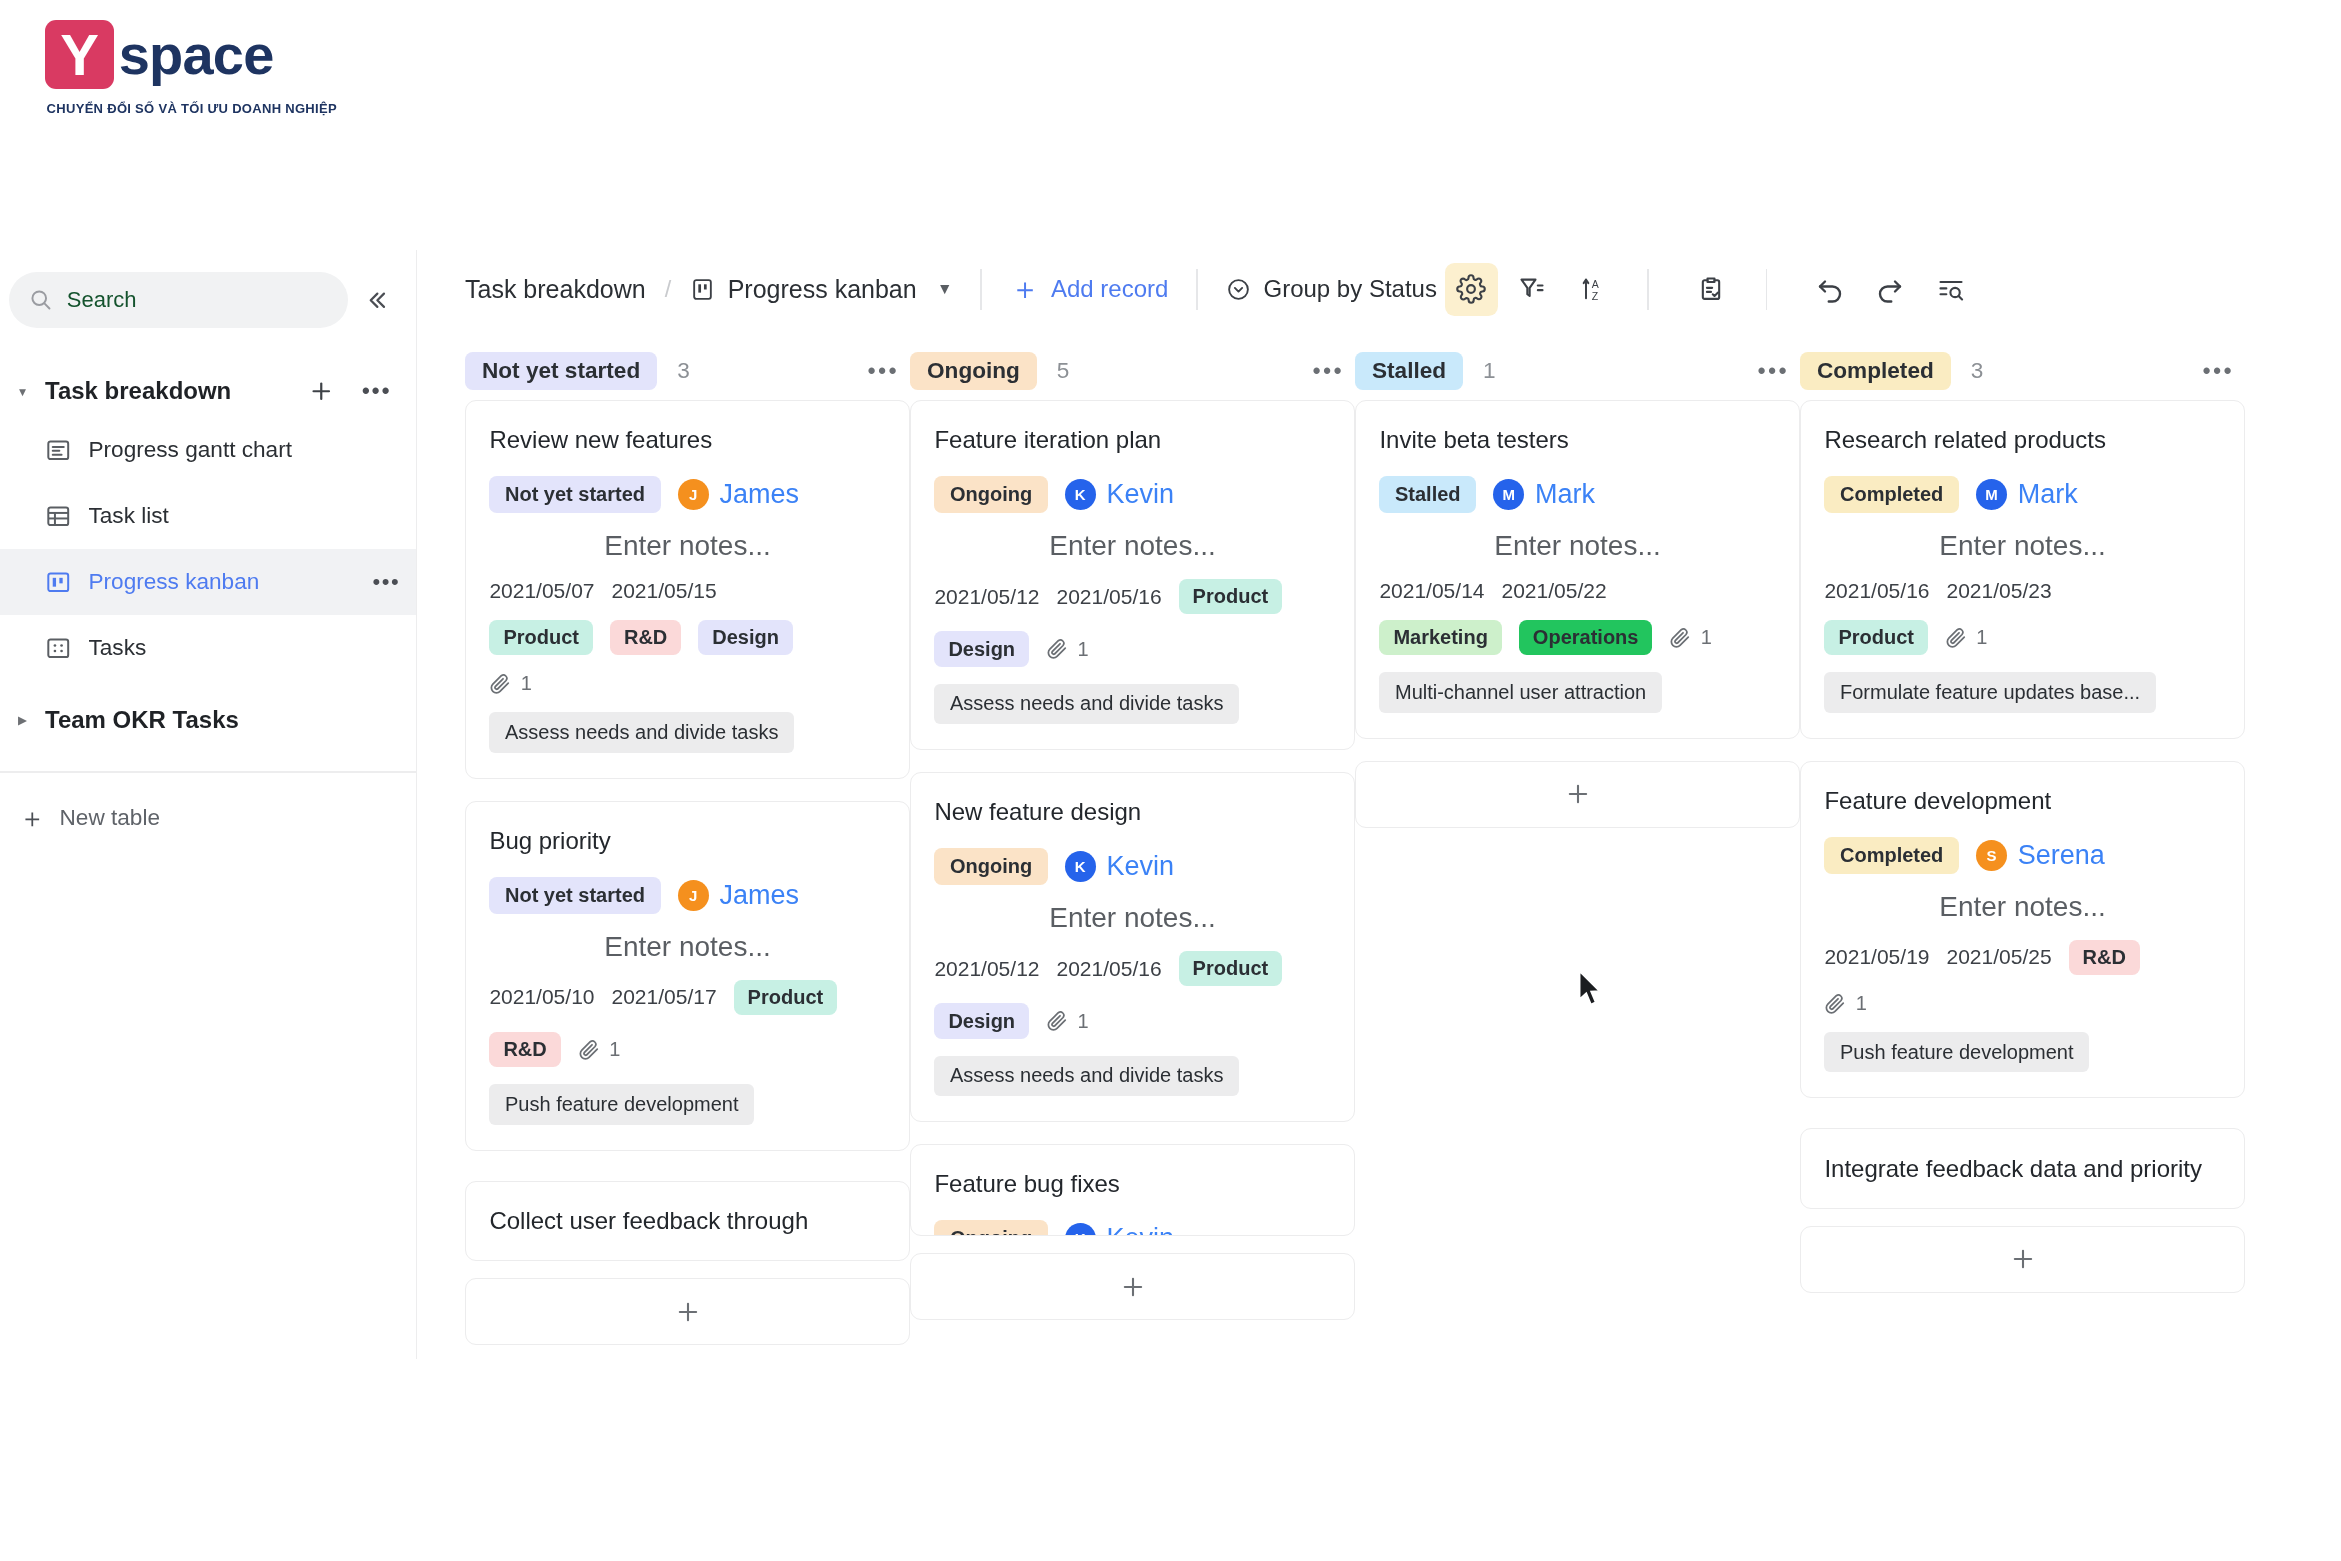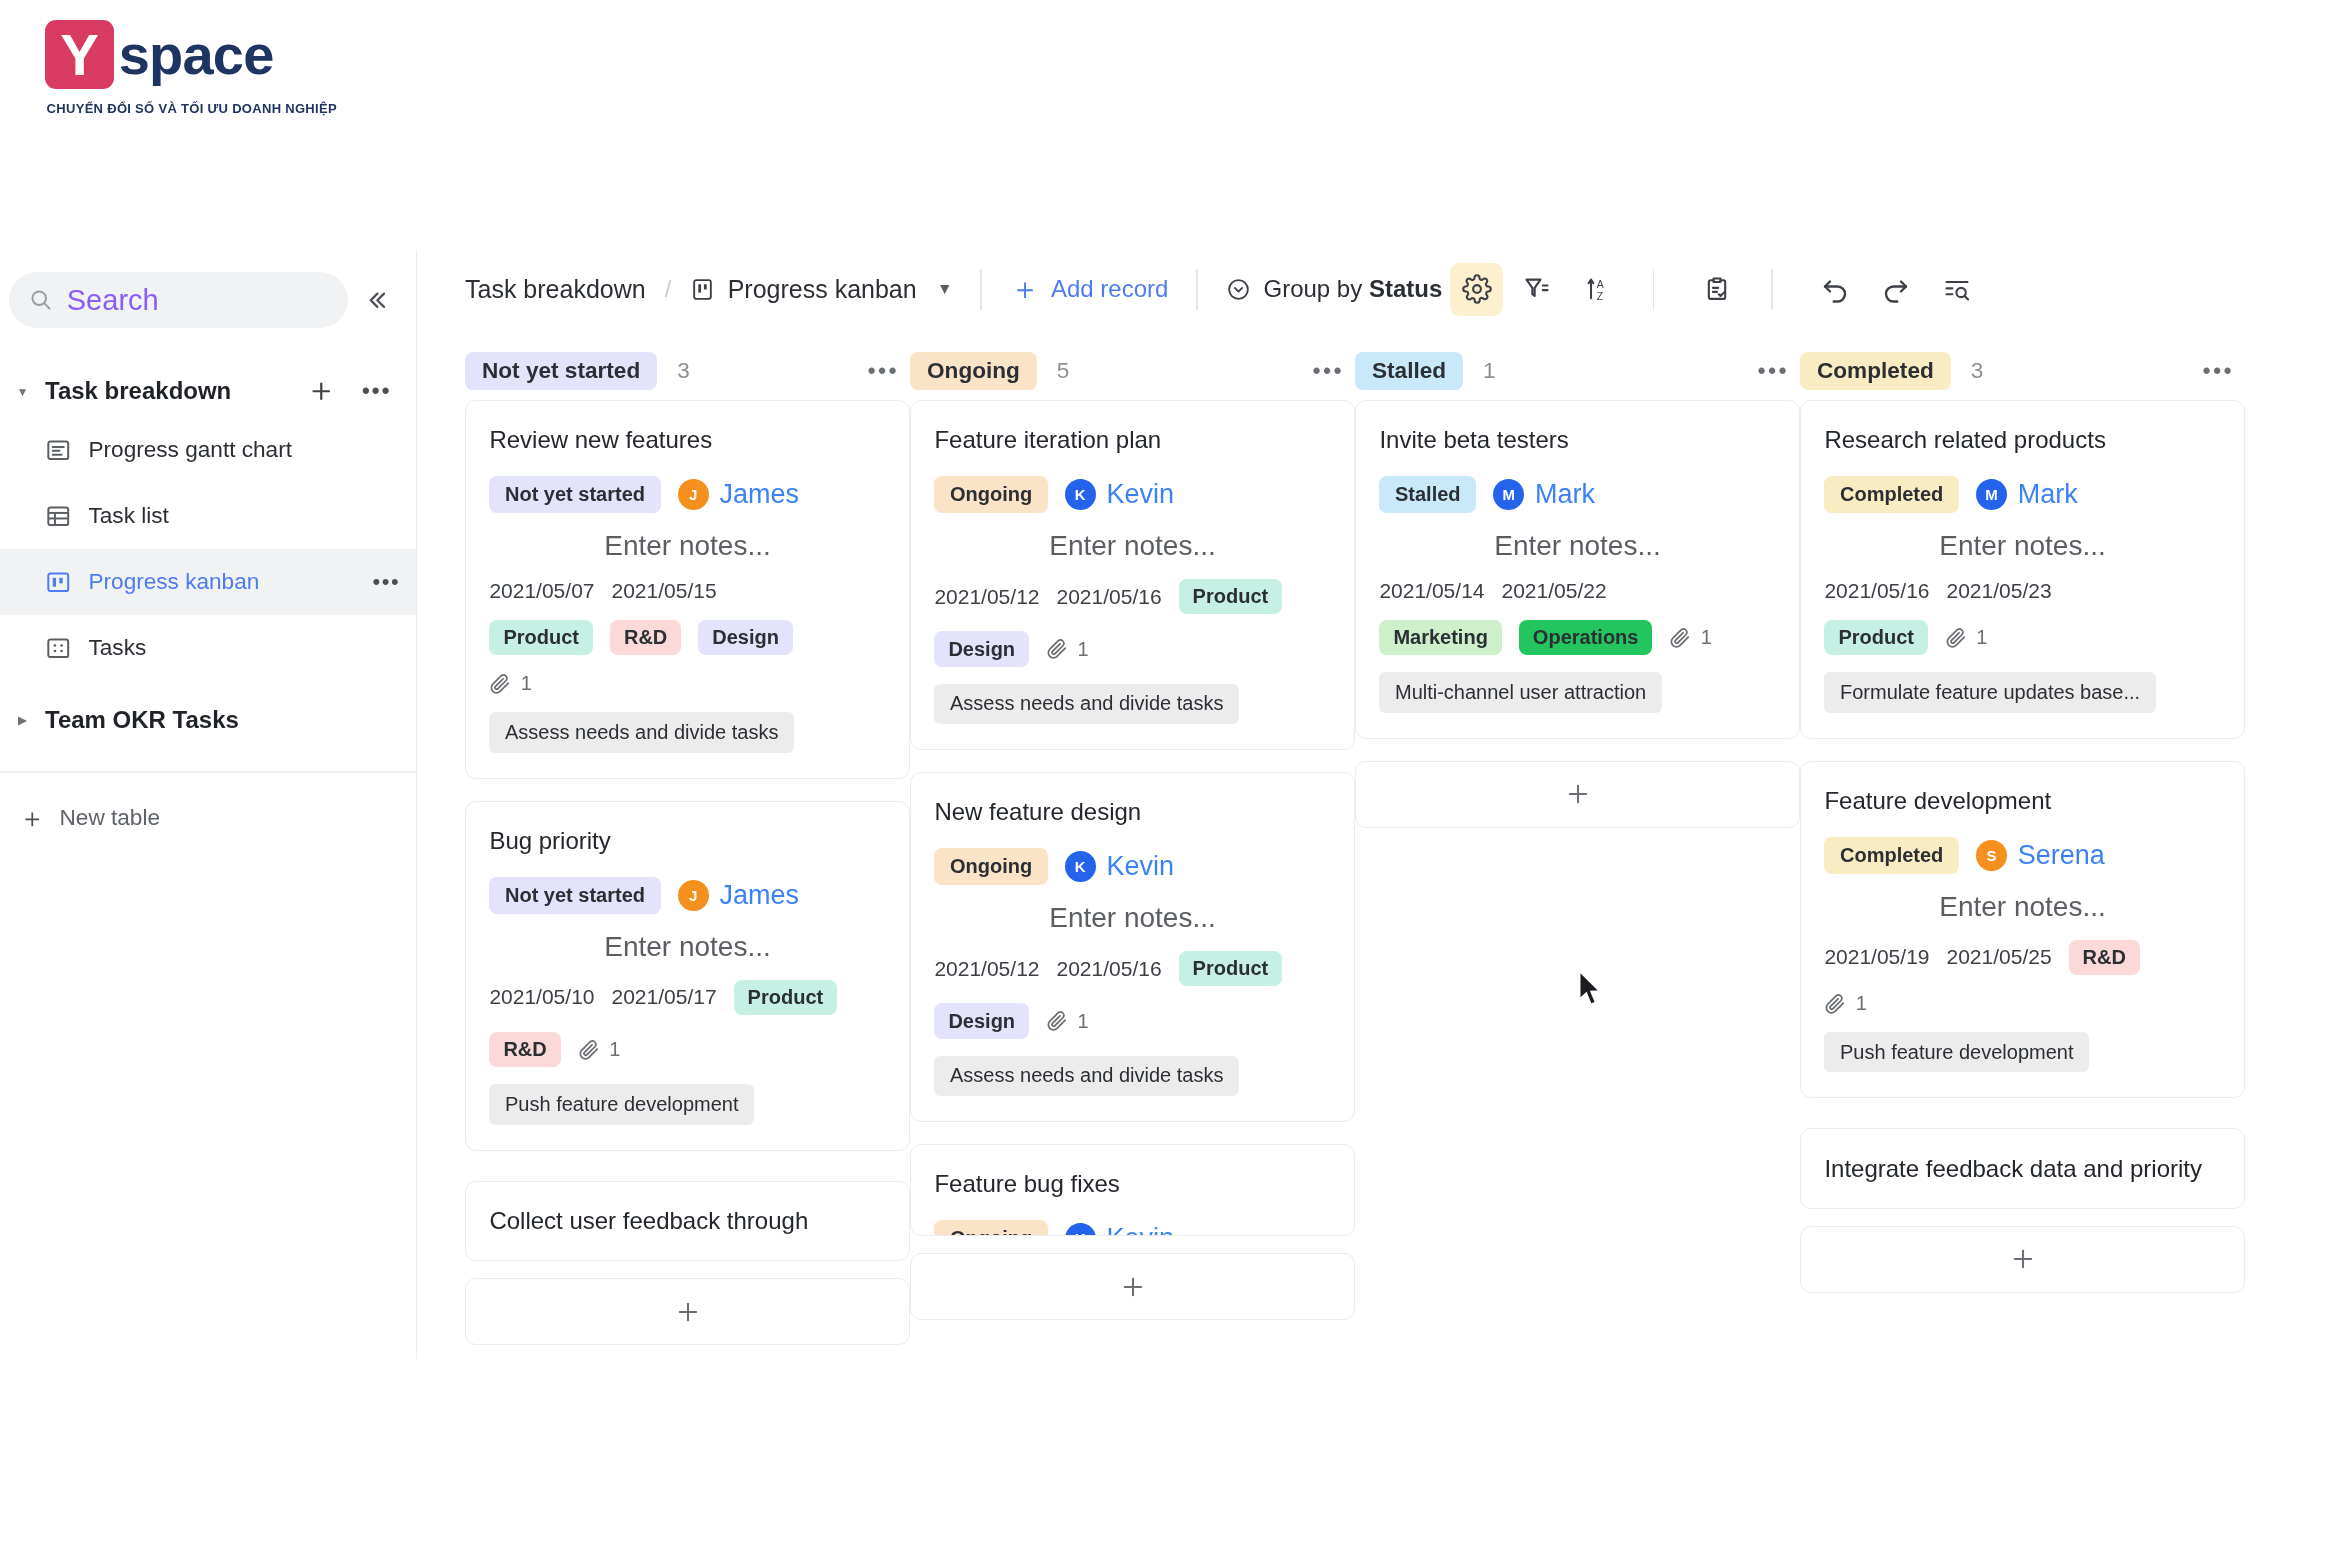--- a/index.html
+++ b/index.html
@@ -31,21 +31,21 @@
   
   .sidebar {
     position: absolute; left: 0; top: 250px; width: 417px; height: 1109px;
     background: #ffffff; border-right: 1.6px solid #ededee;
   }
   .search-row { display: flex; align-items: center; padding: 22px 15.6px 0 9.4px; }
   .search-box {
     flex: 1; height: 56px; background: #f1f2f3; border-radius: 28px;
     display: flex; align-items: center; padding: 0 20px; gap: 14px;
   }
-  .search-placeholder { color: #8b5cf6; font-size: 29px; }
+  .search-placeholder { color: #14532d; font-size: 22px; }
   .collapse-btn { width: 48px; display: flex; align-items: center; justify-content: center;
     color: #4b4e54; font-size: 23.4px; margin-left: 4.7px; cursor: pointer; }
 
   .tree-group { margin-top: 37px; }
   .tree-head {
     display: flex; align-items: center; height: 52px; padding: 0 19px 0 14px; gap: 14px;
   }
   .caret { width: 17px; text-align: center; color: #6d7074; font-size: 11.7px; }
   .caret.collapsed { color: #6d7074; }
   .tree-head-label { flex: 1; font-size: 24px; font-weight: 700; color: #1f2226; }
@@ -83,21 +83,21 @@
   .bc-title { font-size: 25px; color: #2b2f34; font-weight: 400; }
   .bc-sep { color: #c9cbce; font-size: 23.4px; margin: 0 19px; }
   .bc-view { display: flex; align-items: center; gap: 12.5px; cursor: pointer; }
   .bc-view-label { font-size: 25px; color: #2b2f34; }
   .bc-caret { color: #5a5e63; font-size: 15.6px; margin-left: 7.8px; }
   .tb-div { width: 1.6px; height: 41px; background: #e6e7e9; margin: 0 28px; }
   .add-record { display: flex; align-items: center; gap: 11px; color: #4e7bf0; font-size: 24px; cursor: pointer; }
   .add-record .plus { font-size: 30px; line-height: 1; }
   .group-by { display: flex; align-items: center; gap: 12.5px; cursor: pointer; }
   .group-by-text { font-size: 24px; color: #2b2f34; }
-  .group-by-text b { font-weight: 700; }
+  .group-by-text b { font-weight: 400; }
   .tb-icon { width: 53px; height: 53px; display:flex; align-items:center; justify-content:center;
     border-radius: 9.4px; cursor: pointer; margin-left: 7.8px; }
   .tb-icon.hl { background: #fcf0cf; }
 
   
   .board { display: flex; padding: 14px 0 0 47px; height: 1030px; }
   .column { width: 445px; display: flex; flex-direction: column; }
   .col-head { display: flex; align-items: center; height: 58px; gap: 20px; padding-right: 11px; }
   .col-pill { padding: 6.2px 17px; border-radius: 7.8px; font-size: 22.6px; font-weight: 700; color: #2b2f34; }
   .col-count { font-size: 22.6px; color: #8c9095; }

